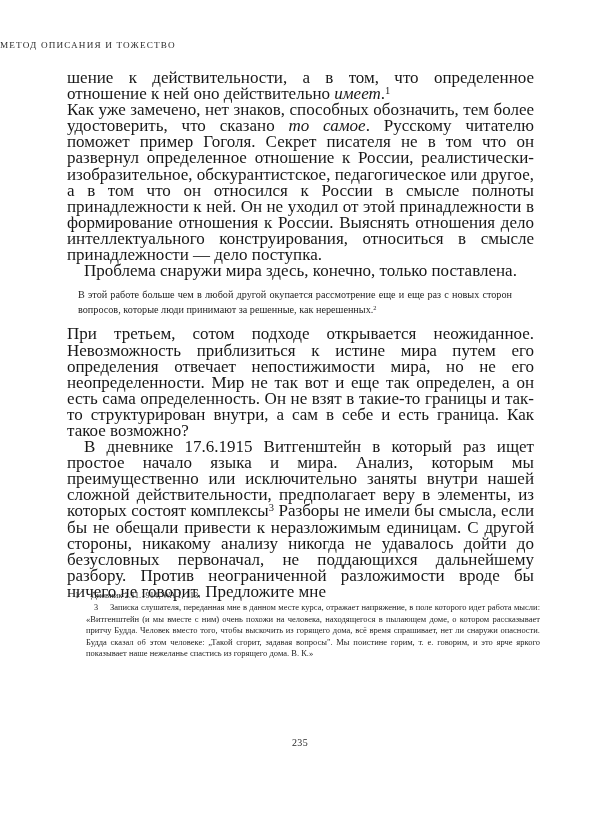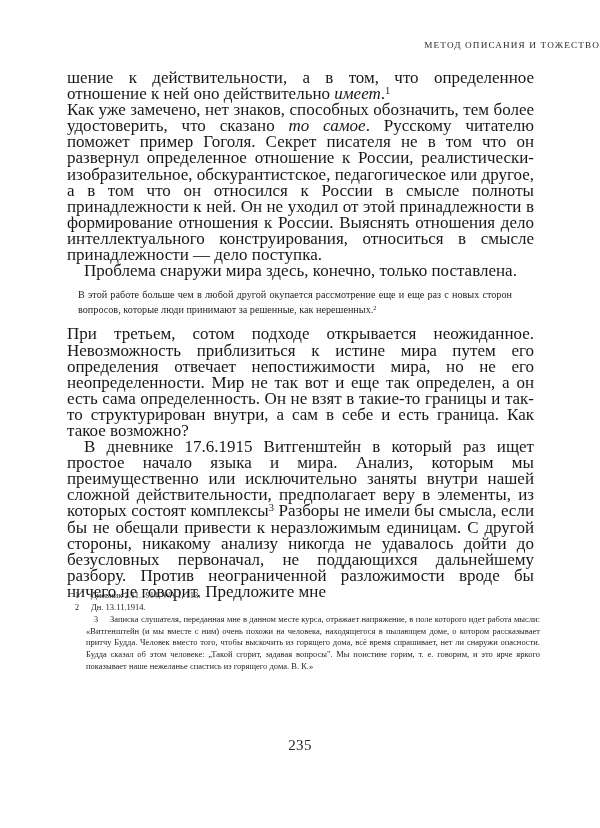--- a/index.html
+++ b/index.html
@@ -22,21 +22,21 @@
     overflow: hidden;
     box-sizing: border-box;
   }
 
   
   .running-head {
     position: absolute;
     top: 40px;
     left: 0;
     width: 600px;
-    text-align: right;
+    text-align: left;
     font-size: 9.2px;
     letter-spacing: 1.15px;
     color: #2b2b2b;
     text-transform: uppercase;
     font-family: "Liberation Serif", "DejaVu Serif", serif;
     white-space: nowrap;
   }
 
   
   .text-column {
@@ -118,21 +118,21 @@
     display: inline;
   }
 
   
   .folio {
     position: absolute;
     left: 0;
     top: 737px;
     width: 600px;
     text-align: center;
-    font-size: 15px;
+    font-size: 10px;
     color: #262626;
     letter-spacing: 0.4px;
   }
 </style>
 </head>
 <body>
 
 <div class="page">
 
   <div class="running-head">МЕТОД ОПИСАНИЯ И ТОЖЕСТВО</div>
@@ -160,23 +160,20 @@
     </p>
 
   </div>
 
   <div class="footnotes">
 
     <div class="footnote">
       <span class="fn-num">1</span><span class="fn-body">Дневник 2.11.1914, WA 1, 113.</span>
     </div>
 
-    <div class="footnote">
-      <span class="fn-num">2</span><span class="fn-body">Дн. 13.11.1914.</span>
-    </div>
 
     <div class="footnote multiline">
       <span class="fn-num">3</span><span class="fn-body">Записка слушателя, переданная мне в данном месте курса, отражает напряжение, в поле которого идет работа мысли: «Витгенштейн (и мы вместе с ним) очень похожи на человека, находящегося в пылающем доме, о котором рассказывает притчу Будда. Человек вместо того, чтобы выскочить из горящего дома, всё время спрашивает, нет ли снаружи опасности. Будда сказал об этом человеке: „Такой сгорит, задавая вопросы". Мы поистине горим, т. е. говорим, и это ярче яркого показывает наше нежеланье спастись из горящего дома. В. К.»</span>
     </div>
 
   </div>
 
   <div class="folio">235</div>
 
 </div>

